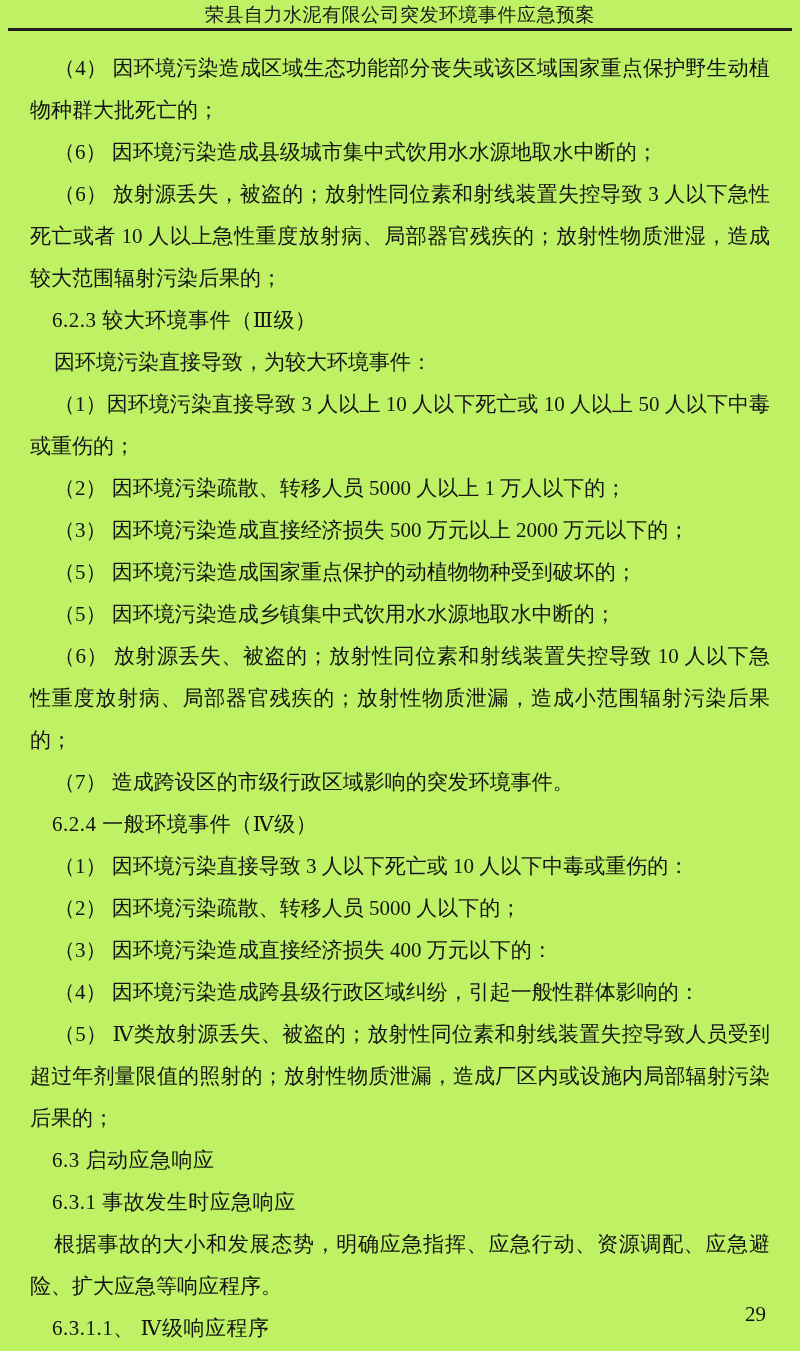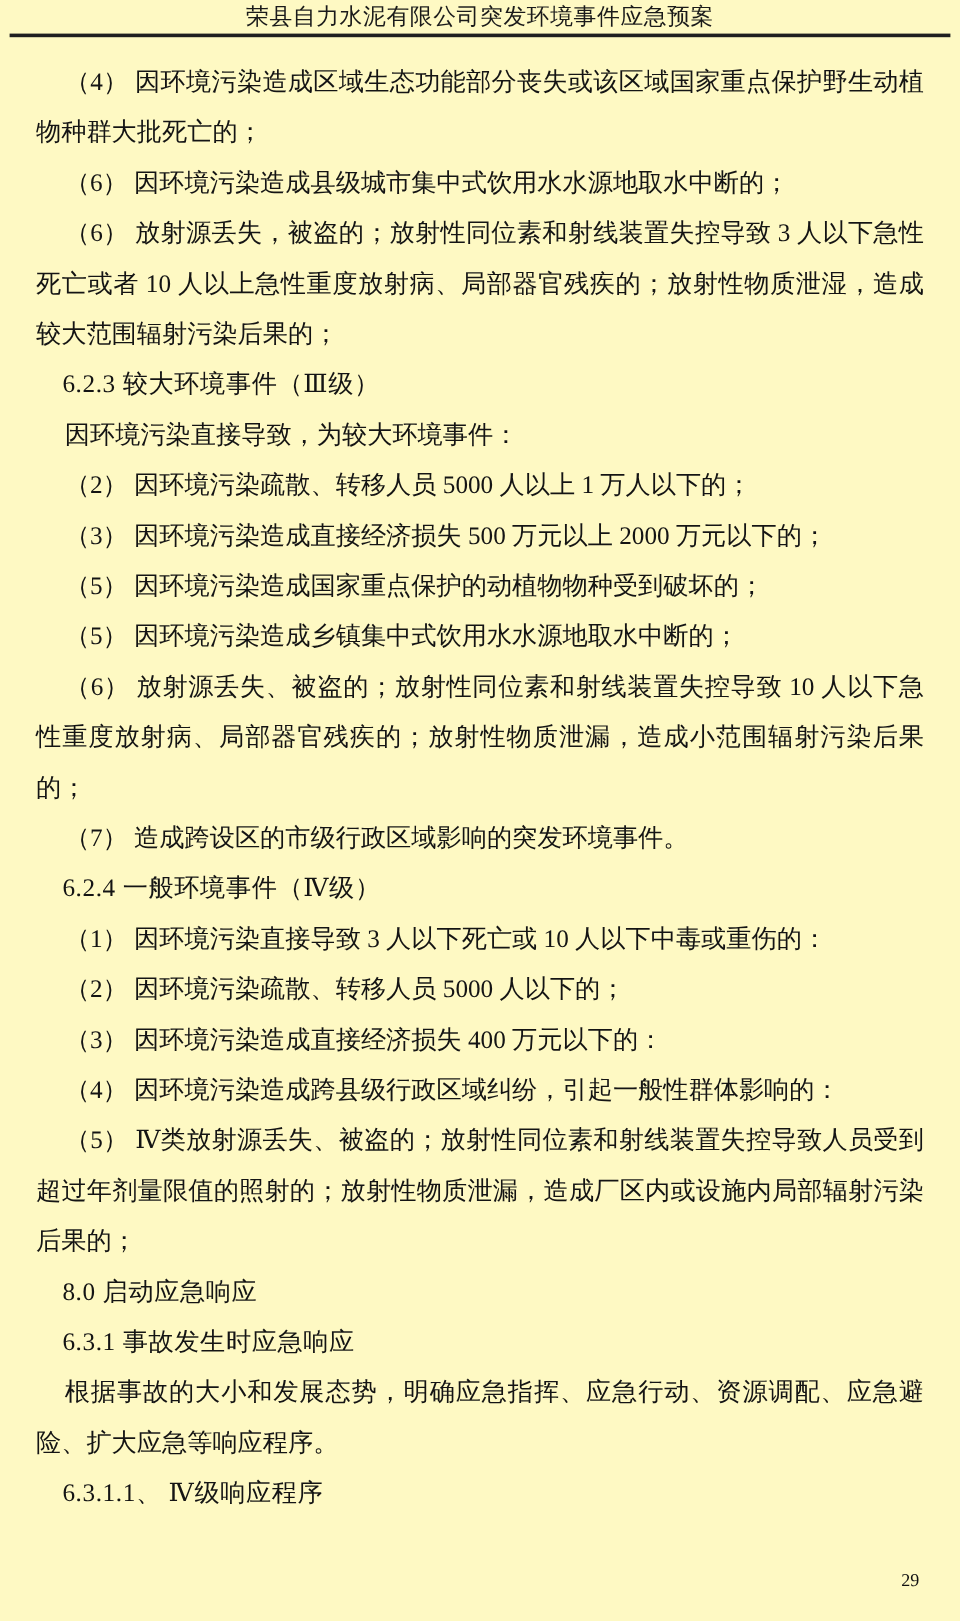--- a/index.html
+++ b/index.html
@@ -4,21 +4,21 @@
 <style>
   html, body {
     margin: 0;
     padding: 0;
     background: #ffffff;
   }
   .page {
     position: relative;
     width: 800px;
     height: 1351px;
-    background: #fef9c3;
+    background: #bef264;
     color: #141414;
     font-family: "Liberation Serif", "DejaVu Serif", serif;
     overflow: hidden;
     box-sizing: border-box;
   }
   .doc-header {
     padding-top: 4px;
     text-align: center;
     font-size: 19px;
     line-height: 21px;
@@ -46,53 +46,54 @@
   }
   .heading {
     font-weight: normal;
     text-indent: 22px;
     letter-spacing: 0.5px;
   }
   .page-num {
     position: absolute;
     right: 34px;
     bottom: 24px;
-    font-size: 15px;
+    font-size: 21px;
     color: #111;
   }
 </style>
 </head>
 <body>
 
 <div class="page">
 
   <div class="doc-header">荣县自力水泥有限公司突发环境事件应急预案</div>
 
   <hr class="header-rule">
 
   <div class="content">
 
   <p class="para">（4） 因环境污染造成区域生态功能部分丧失或该区域国家重点保护野生动植物种群大批死亡的；</p>
       <p class="para">（6） 因环境污染造成县级城市集中式饮用水水源地取水中断的；</p>
       <p class="para">（6） 放射源丢失，被盗的；放射性同位素和射线装置失控导致 3 人以下急性死亡或者 10 人以上急性重度放射病、局部器官残疾的；放射性物质泄湿，造成较大范围辐射污染后果的；</p>
       <p class="heading">6.2.3 较大环境事件（Ⅲ级）</p>
       <p class="para">因环境污染直接导致，为较大环境事件：</p>
+      <p class="para">（1）因环境污染直接导致 3 人以上 10 人以下死亡或 10 人以上 50 人以下中毒或重伤的；</p>
       <p class="para">（2） 因环境污染疏散、转移人员 5000 人以上 1 万人以下的；</p>
       <p class="para">（3） 因环境污染造成直接经济损失 500 万元以上 2000 万元以下的；</p>
       <p class="para">（5） 因环境污染造成国家重点保护的动植物物种受到破坏的；</p>
       <p class="para">（5） 因环境污染造成乡镇集中式饮用水水源地取水中断的；</p>
       <p class="para">（6） 放射源丢失、被盗的；放射性同位素和射线装置失控导致 10 人以下急性重度放射病、局部器官残疾的；放射性物质泄漏，造成小范围辐射污染后果的；</p>
       <p class="para">（7） 造成跨设区的市级行政区域影响的突发环境事件。</p>
       <p class="heading">6.2.4 一般环境事件（Ⅳ级）</p>
       <p class="para">（1） 因环境污染直接导致 3 人以下死亡或 10 人以下中毒或重伤的：</p>
       <p class="para">（2） 因环境污染疏散、转移人员 5000 人以下的；</p>
       <p class="para">（3） 因环境污染造成直接经济损失 400 万元以下的：</p>
       <p class="para">（4） 因环境污染造成跨县级行政区域纠纷，引起一般性群体影响的：</p>
       <p class="para">（5） Ⅳ类放射源丢失、被盗的；放射性同位素和射线装置失控导致人员受到超过年剂量限值的照射的；放射性物质泄漏，造成厂区内或设施内局部辐射污染后果的；</p>
-      <p class="heading">8.0 启动应急响应</p>
+      <p class="heading">6.3 启动应急响应</p>
       <p class="heading">6.3.1 事故发生时应急响应</p>
       <p class="para">根据事故的大小和发展态势，明确应急指挥、应急行动、资源调配、应急避险、扩大应急等响应程序。</p>
       <p class="heading">6.3.1.1、 Ⅳ级响应程序</p>
     </div>
 
   <div class="page-num">29</div>
 
 </div>
 
 </body></html>

